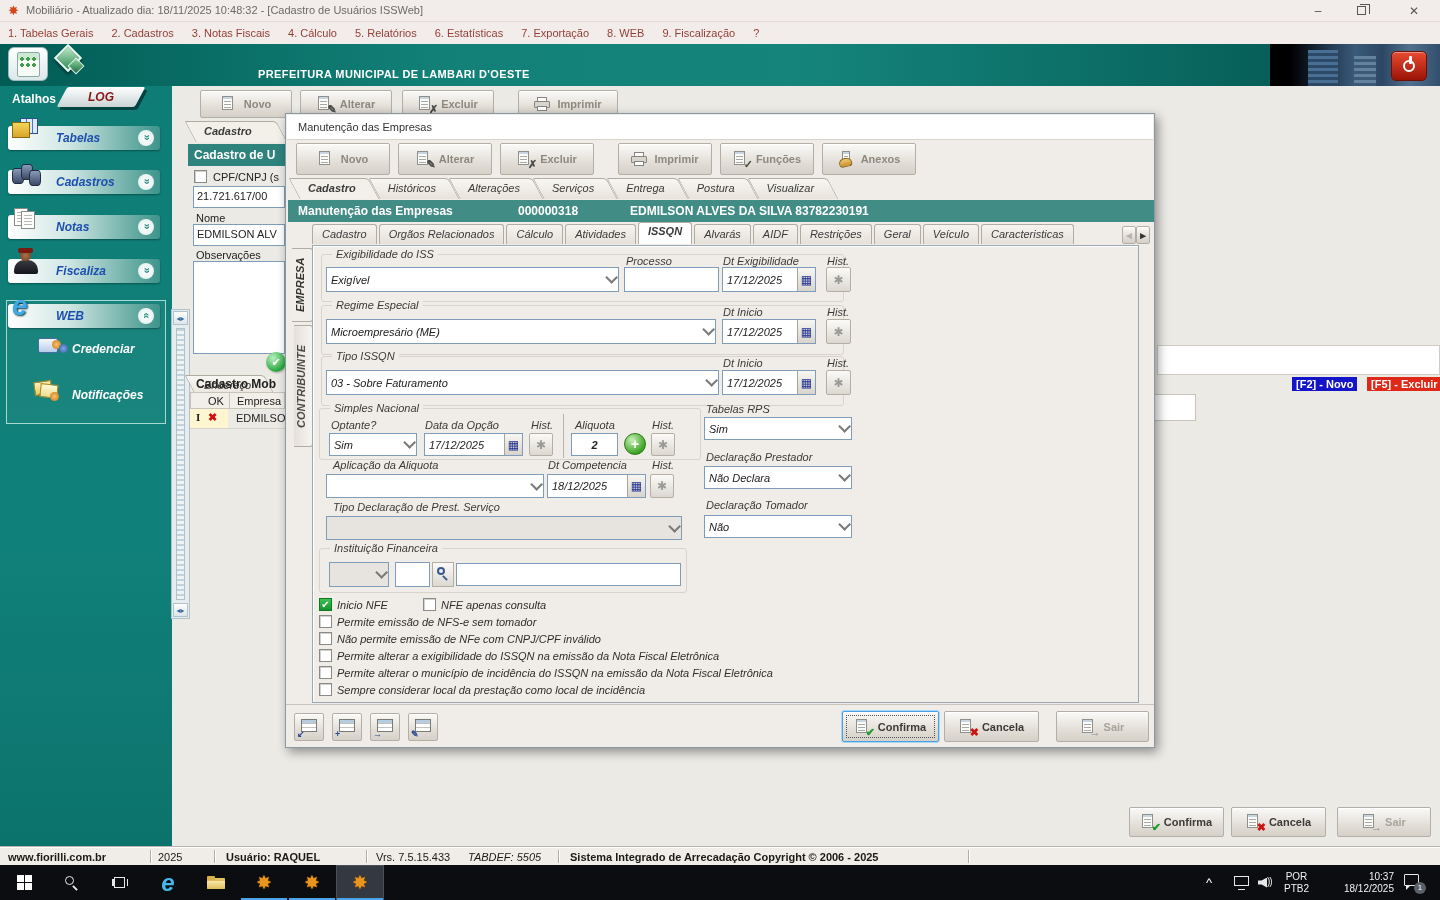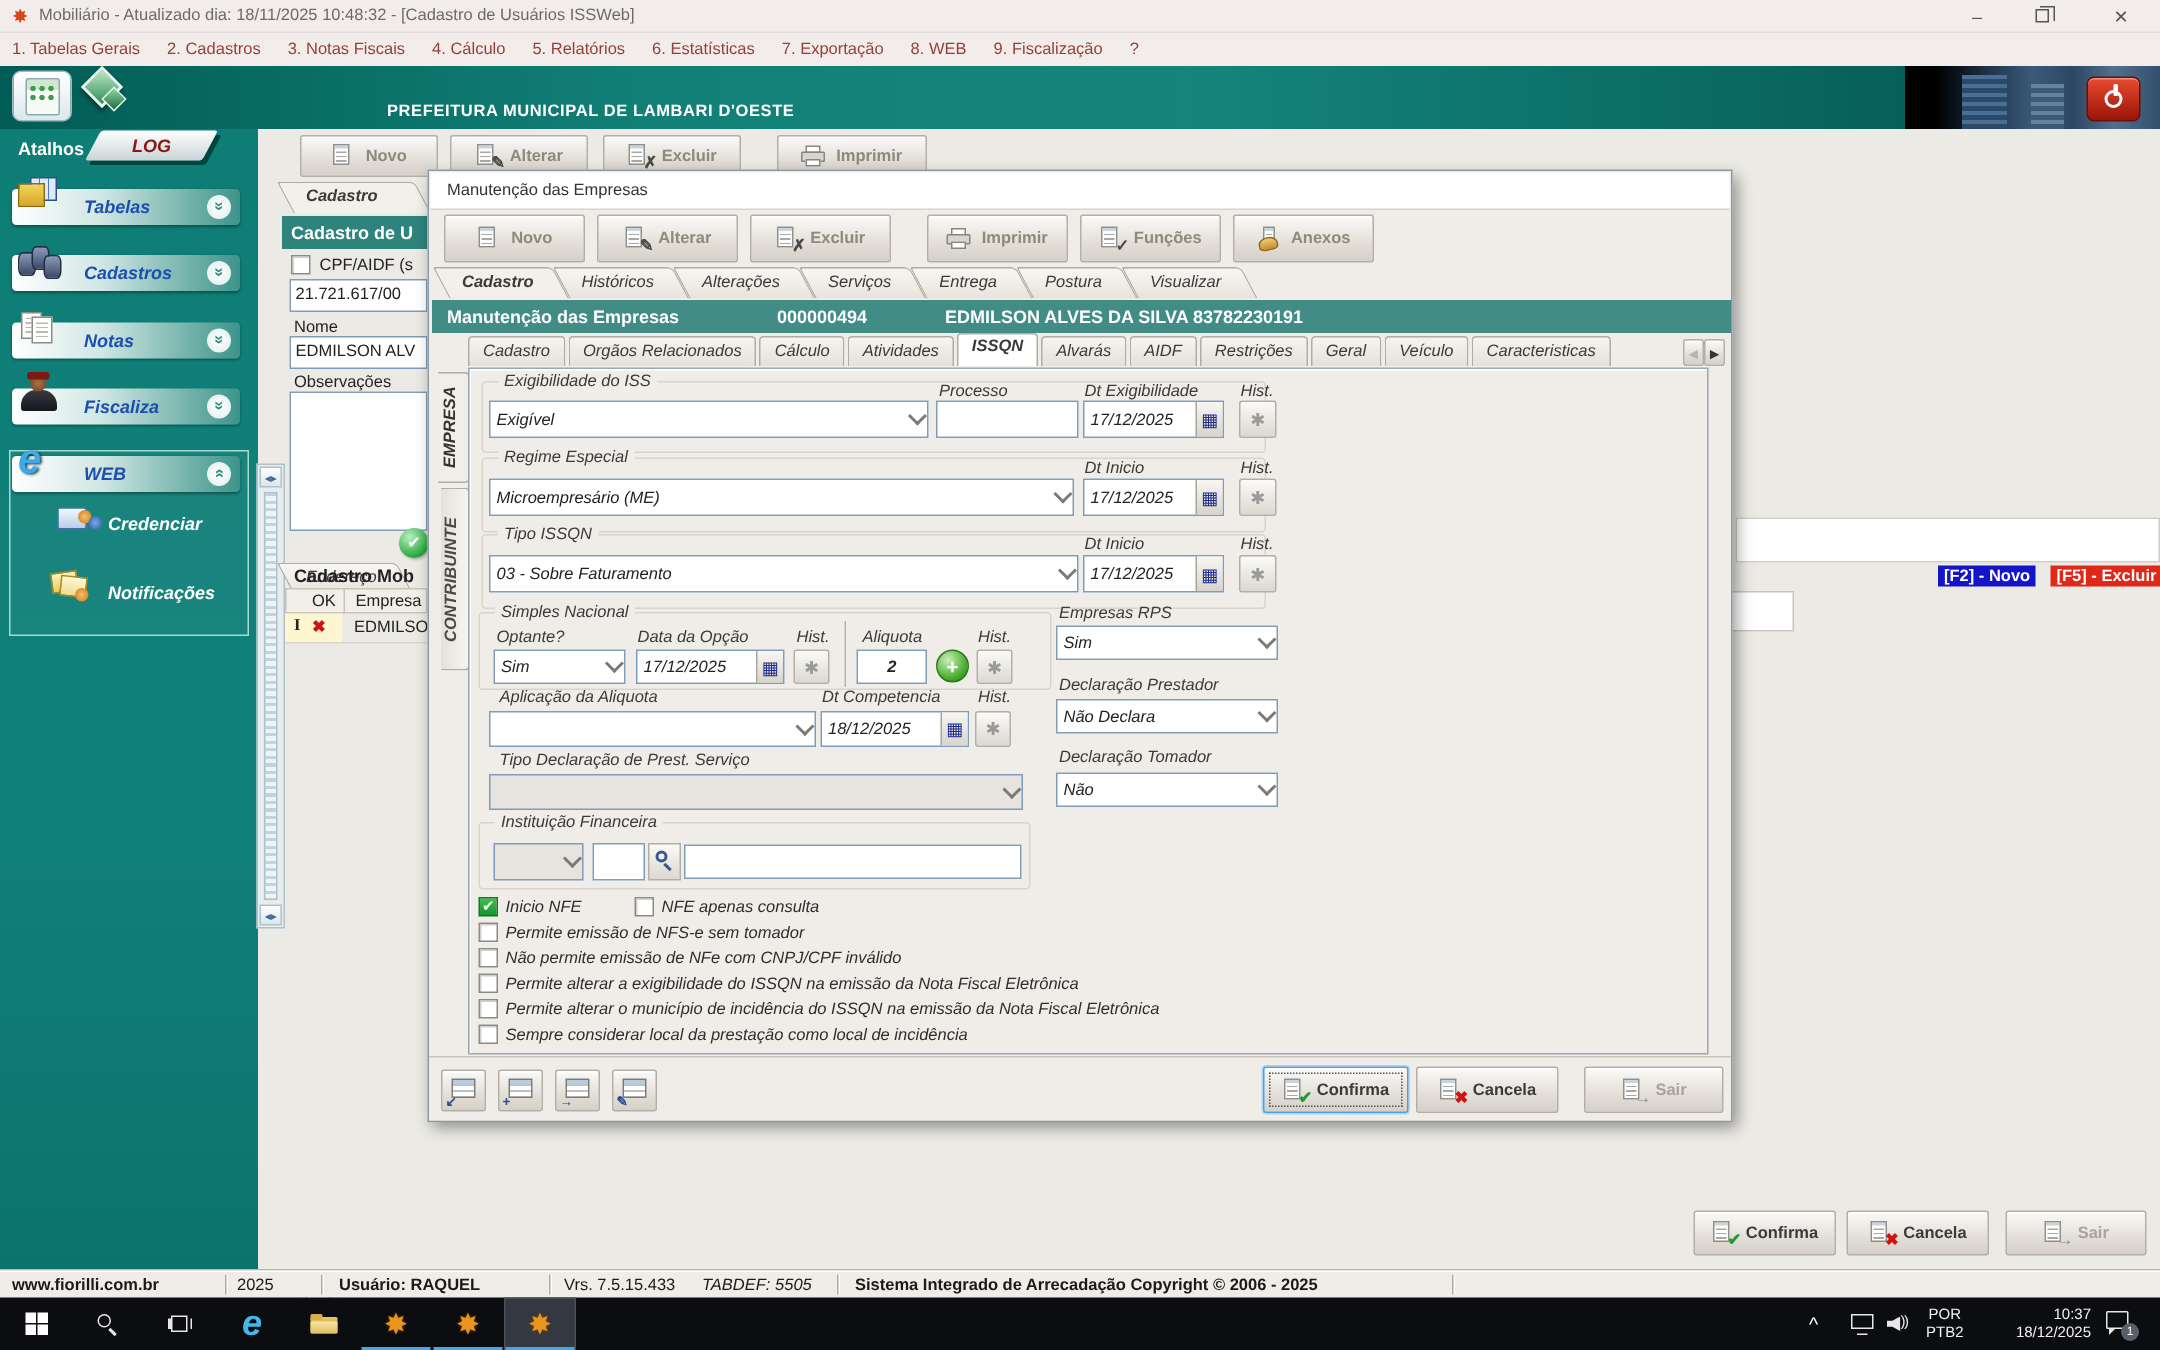--- a/index.html
+++ b/index.html
@@ -318,21 +318,21 @@
         <span class="prt1"></span>
         <span class="prt3"></span>
       </span>
     <span class="cap">Imprimir</span>
   </div>
 
   <div class="abs dtab on" style="left:190px; top:121px; width:92px;"><span class="bgv"></span><span class="tx">Cadastro</span></div>
   <div class="abs tealbar" style="left:188px; top:144px; width:97px; height:22px; padding:4px 0 0 6px; background:#2e837c; overflow:hidden; white-space:nowrap;">Cadastro de U</div>
 
   <span class="cb abs" style="left:194px; top:170px;"></span>
-  <span class="abs" style="left:213px; top:171px; width:72px; overflow:hidden; white-space:nowrap;">CPF/AIDF (s</span>
+  <span class="abs" style="left:213px; top:171px; width:72px; overflow:hidden; white-space:nowrap;">CPF/CNPJ (s</span>
   <div class="bgw-input" style="left:193px; top:186px; width:92px; height:22px;">21.721.617/00</div>
   <span class="abs" style="left:196px; top:212px;">Nome</span>
   <div class="bgw-input" style="left:193px; top:224px; width:92px; height:22px;">EDMILSON ALV</div>
   <span class="abs" style="left:196px; top:249px;">Observações</span>
   <div class="bgw-input" style="left:193px; top:261px; width:92px; height:93px;"></div>
 
   <div class="scrollstrip">
     <div class="arr" style="top:1px;"><span>◂</span><span>▸</span></div>
     <div class="mid"></div>
     <div class="arr" style="bottom:1px;"><span>◂</span><span>▸</span></div>
@@ -456,21 +456,21 @@
       <div class="dtab"><span class="bgv"></span><span class="tx">Históricos</span></div>
       <div class="dtab"><span class="bgv"></span><span class="tx">Alterações</span></div>
       <div class="dtab"><span class="bgv"></span><span class="tx">Serviços</span></div>
       <div class="dtab"><span class="bgv"></span><span class="tx">Entrega</span></div>
       <div class="dtab"><span class="bgv"></span><span class="tx">Postura</span></div>
       <div class="dtab"><span class="bgv"></span><span class="tx">Visualizar</span></div>
     </div>
 
     <div class="tealbar" style="left:2px; top:86px; width:866px; height:22px;">
       <span style="position:absolute; left:10px; top:4px;">Manutenção das Empresas</span>
-      <span style="position:absolute; left:230px; top:4px;">000000494</span>
+      <span style="position:absolute; left:230px; top:4px;">000000318</span>
       <span style="position:absolute; left:342px; top:4px;">EDMILSON ALVES DA SILVA 83782230191</span>
     </div>
 
     <div style="position:absolute; left:26px; top:110px; display:flex; align-items:flex-end;">
       <div class="itab">Cadastro</div>
       <div class="itab">Orgãos Relacionados</div>
       <div class="itab">Cálculo</div>
       <div class="itab">Atividades</div>
       <div class="itab on">ISSQN</div>
       <div class="itab">Alvarás</div>
@@ -560,21 +560,21 @@
         <span>2</span>
       </div>
     <div class="plusb" style="position:absolute; left:338px; top:319px; width:22px; height:22px;">
         <span>+</span>
       </div>
     <span class="lbl-i" style="position:absolute; left:366px; top:305px;">Hist.</span>
     <div class="histb" style="position:absolute; left:365px; top:319px; width:24px; height:23px;">
         <span>✱</span>
       </div>
 
-    <span class="lbl-i" style="position:absolute; left:420px; top:289px;">Empresas RPS</span>
+    <span class="lbl-i" style="position:absolute; left:420px; top:289px;">Tabelas RPS</span>
     <div class="fld dd" style="position:absolute; left:418px; top:303px; width:148px; height:23px;">
         <span>Sim</span>
       </div>
     <span class="lbl-i" style="position:absolute; left:420px; top:337px;">Declaração Prestador</span>
     <div class="fld dd" style="position:absolute; left:418px; top:352px; width:148px; height:23px;">
         <span>Não Declara</span>
       </div>
     <span class="lbl-i" style="position:absolute; left:420px; top:385px;">Declaração Tomador</span>
     <div class="fld dd" style="position:absolute; left:418px; top:401px; width:148px; height:23px;">
         <span>Não</span>

